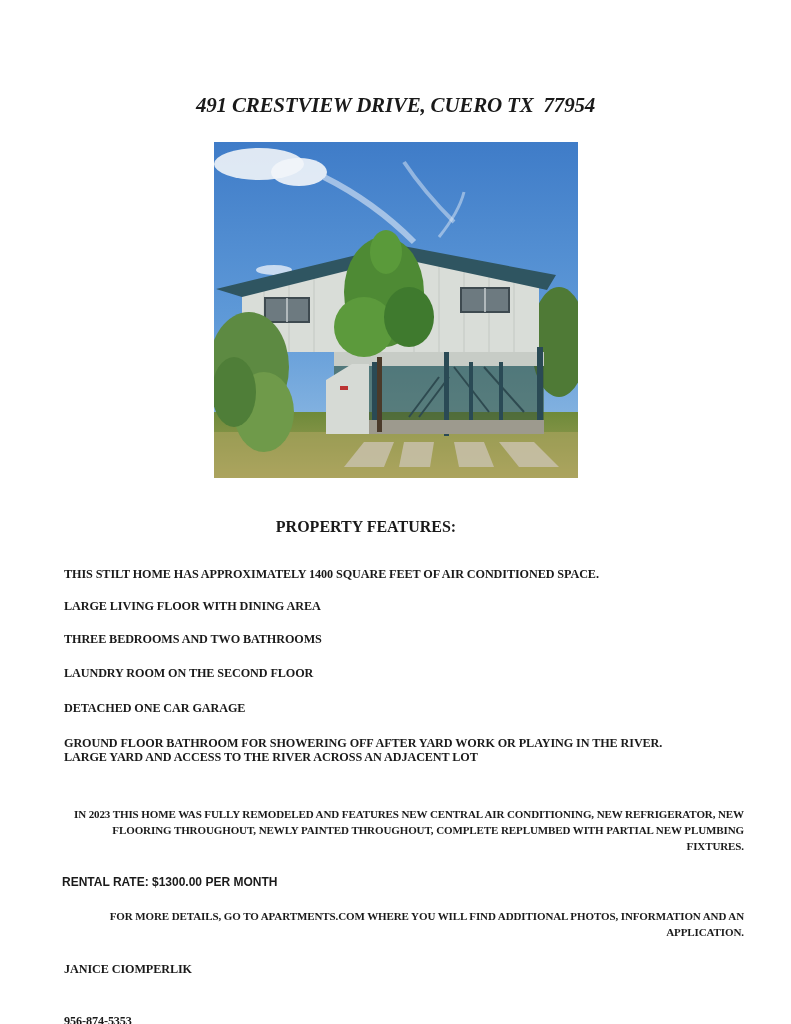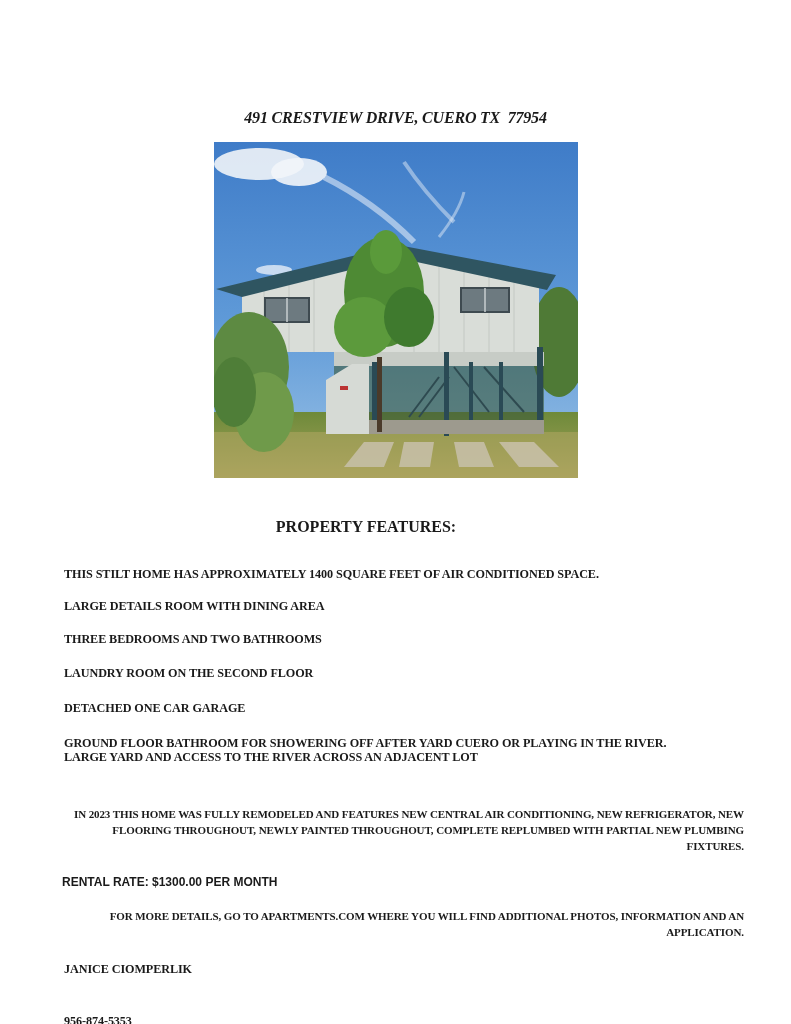--- a/index.html
+++ b/index.html
@@ -3,21 +3,21 @@
   <meta charset="utf-8">
   <style>
     html, body { margin: 0; padding: 0; background: #ffffff; }
     body { width: 791px; height: 1024px; position: relative; overflow: hidden; color: #1a1a1a; }
     .serif { font-family: "Liberation Serif", "DejaVu Serif", serif; text-align: right; }
     .sans { font-family: "Liberation Sans", "DejaVu Sans", sans-serif; }
 
     .title {
       position: absolute; left: 0; width: 791px; top: 93px;
       text-align: center; font-style: italic; font-weight: bold;
-      font-size: 16px; letter-spacing: -0.2px; white-space: pre; margin-top: 16px;
+      font-size: 21px; letter-spacing: -0.2px; white-space: pre;
     }
     .photo {
       position: absolute; left: 214px; top: 142px; width: 364px; height: 336px;
       overflow: hidden;
     }
     .photo svg { display: block; }
 
     .section-heading {
       position: absolute; left: 0; width: 732px; top: 518px;
       text-align: center; font-weight: bold; font-size: 16px;
@@ -125,25 +125,25 @@
 
     <ellipse cx="35" cy="225" rx="40" ry="55" fill="#5d8a42"></ellipse>
     <ellipse cx="50" cy="270" rx="30" ry="40" fill="#6f9a4a"></ellipse>
     <ellipse cx="20" cy="250" rx="22" ry="35" fill="#4f7e38"></ellipse>
   </svg>
 </div>
 
 <div class="section-heading serif">PROPERTY FEATURES:</div>
 
 <div class="line serif" style="top:567px">THIS STILT HOME HAS APPROXIMATELY 1400 SQUARE FEET OF AIR CONDITIONED SPACE.</div>
-<div class="line serif" style="top:599px">LARGE DETAILS ROOM WITH DINING AREA</div>
+<div class="line serif" style="top:599px">LARGE LIVING FLOOR WITH DINING AREA</div>
 <div class="line serif" style="top:632px">THREE BEDROOMS AND TWO BATHROOMS</div>
 <div class="line serif" style="top:666px">LAUNDRY ROOM ON THE SECOND FLOOR</div>
 <div class="line serif" style="top:701px">DETACHED ONE CAR GARAGE</div>
-<div class="line serif" style="top:736px">GROUND FLOOR BATHROOM FOR SHOWERING OFF AFTER YARD CUERO OR PLAYING IN THE RIVER.</div>
+<div class="line serif" style="top:736px">GROUND FLOOR BATHROOM FOR SHOWERING OFF AFTER YARD WORK OR PLAYING IN THE RIVER.</div>
 <div class="line serif" style="top:750px">LARGE YARD AND ACCESS TO THE RIVER ACROSS AN ADJACENT LOT</div>
 
 <div class="para serif" style="top:806px">IN 2023 THIS HOME WAS FULLY REMODELED AND FEATURES NEW CENTRAL AIR CONDITIONING, NEW REFRIGERATOR, NEW FLOORING THROUGHOUT, NEWLY PAINTED THROUGHOUT, COMPLETE REPLUMBED WITH PARTIAL NEW PLUMBING FIXTURES.</div>
 
 <div class="rate sans">RENTAL RATE: $1300.00 PER MONTH</div>
 
 <div class="para serif" style="top:908px">FOR MORE DETAILS, GO TO  APARTMENTS.COM WHERE YOU WILL FIND ADDITIONAL PHOTOS, INFORMATION AND AN APPLICATION.</div>
 
 <div class="line serif" style="top:962px">JANICE CIOMPERLIK</div>
 <div class="line serif" style="top:1014px">956-874-5353</div>

